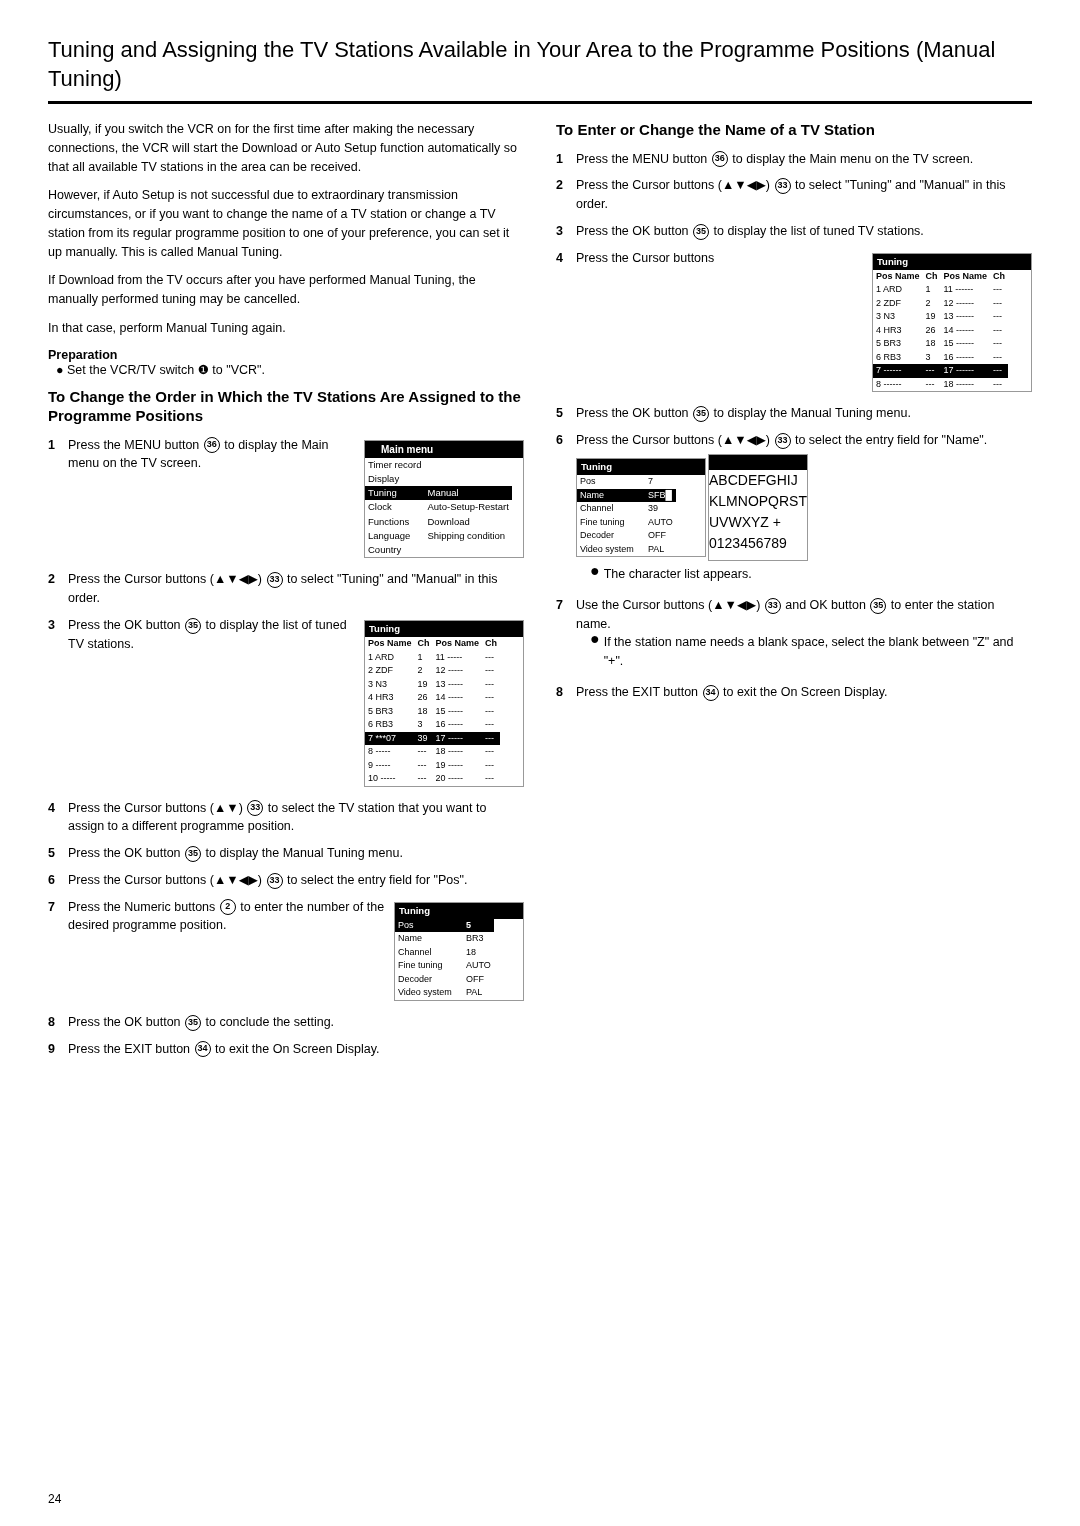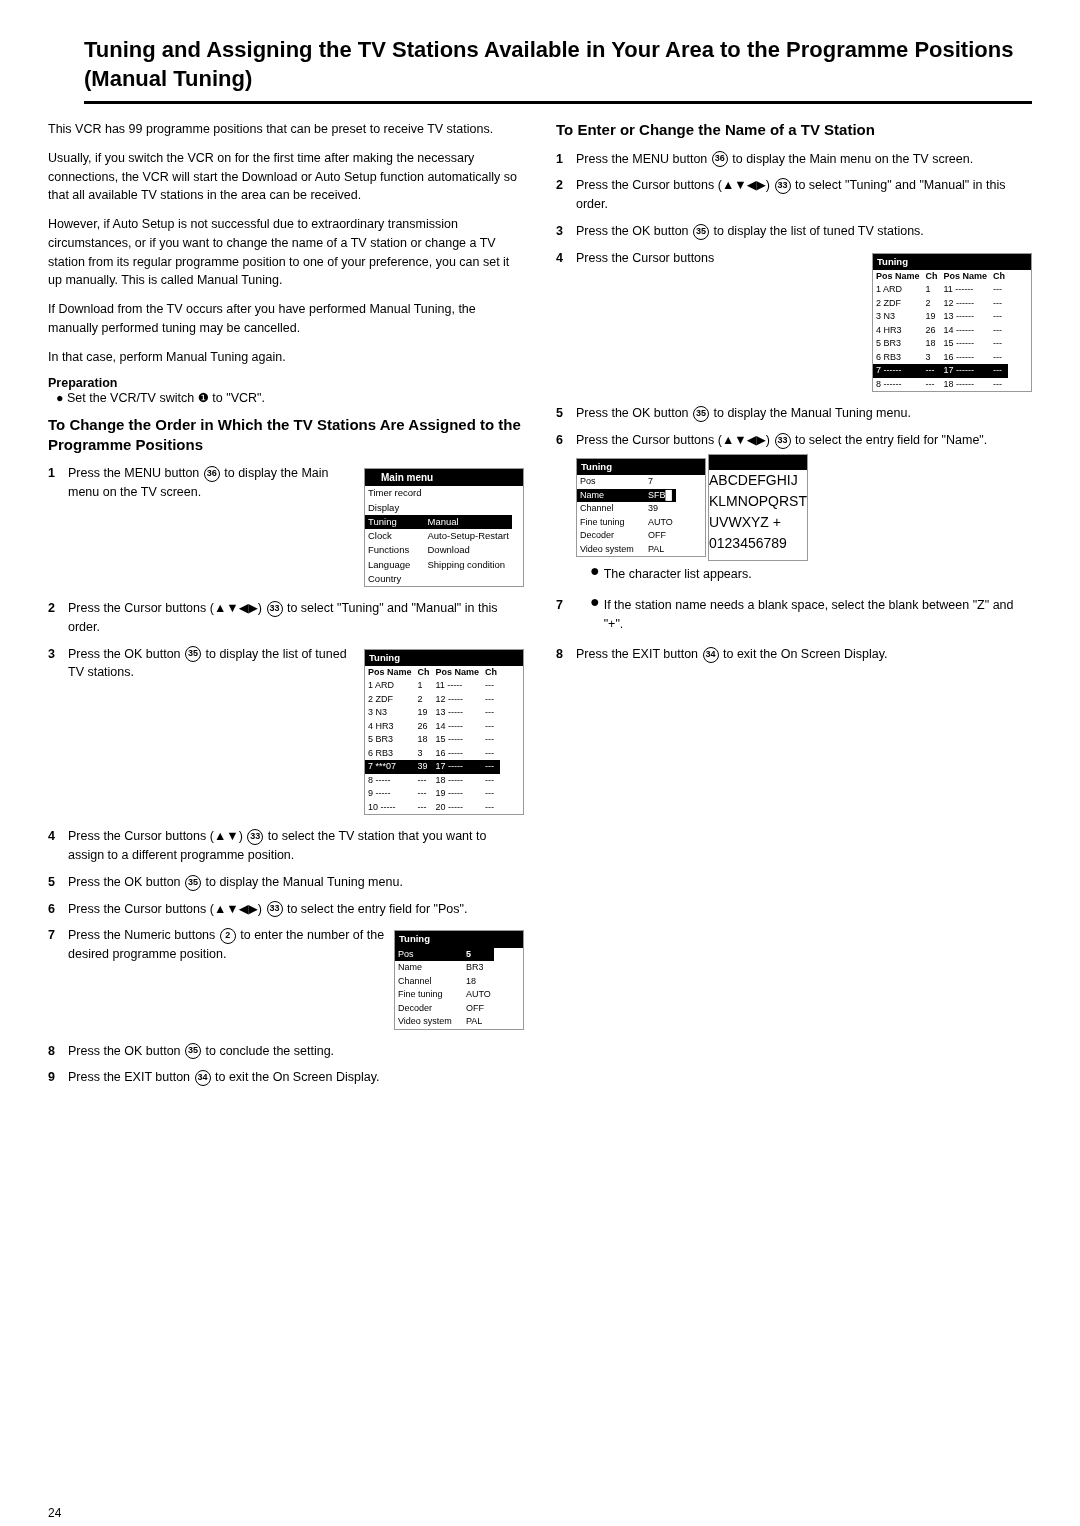--- a/index.html
+++ b/index.html
@@ -7,26 +7,25 @@
       background: #fff;
       font-family: Arial, Helvetica, sans-serif;
       font-size: 13px;
       color: #000;
       width: 1080px;
       min-height: 1526px;
       padding: 36px 48px 36px 48px;
     }
     h1.main-title {
       font-size: 22px;
-      font-weight: bold;
+      font-weight: normal;
       border-bottom: 3px solid #000;
       padding-bottom: 8px;
       margin-bottom: 16px;
       line-height: 1.3;
-      margin-left: 36px;
     }
     .two-col {
       display: flex;
       gap: 32px;
     }
     .col-left {
       flex: 1;
       max-width: 490px;
     }
     .col-right {
@@ -215,35 +214,34 @@
       margin-left: 14px;
       margin-bottom: 4px;
     }
     .bullet-dot {
       font-size: 16px;
       line-height: 1;
       margin-top: -2px;
     }
     .page-number {
       position: absolute;
-      bottom: 6px;
+      bottom: 20px;
       left: 48px;
       font-size: 12px;
     }
   </style>
 </head>
 <body>
 
 <h1 class="main-title">Tuning and Assigning the TV Stations Available in Your Area to the Programme Positions (Manual Tuning)</h1>
 
 <div class="two-col">
 
   <div class="col-left">
 
-    <p class="intro-text">This VCR has 99 programme positions that can be preset to receive TV stations.</p>
     <p class="intro-text">Usually, if you switch the VCR on for the first time after making the necessary connections, the VCR will start the Download or Auto Setup function automatically so that all available TV stations in the area can be received.</p>
     <p class="intro-text">However, if Auto Setup is not successful due to extraordinary transmission circumstances, or if you want to change the name of a TV station or change a TV station from its regular programme position to one of your preference, you can set it up manually. This is called Manual Tuning.</p>
     <p class="intro-text">If Download from the TV occurs after you have performed Manual Tuning, the manually performed tuning may be cancelled.</p>
     <p class="intro-text">In that case, perform Manual Tuning again.</p>
 
     <div class="preparation-block">
       <p class="preparation-title">Preparation</p>
       <p class="preparation-text">● <span>Set the VCR/TV switch ❶ to "VCR".</span></p>
     </div>
 
@@ -633,20 +631,21 @@
             <div class="bullet-item">
               <span class="bullet-dot">●</span>
               <span>The character list appears.</span>
             </div>
           </div>
         </li>
 
         <li>
           <span class="step-num">7</span>
           <div class="step-content">
+            <p>Use the Cursor buttons (▲▼◀▶) <span class="circle-btn">33</span> and OK button <span class="circle-btn">35</span> to enter the station name.</p>
             <div class="bullet-item">
               <span class="bullet-dot">●</span>
               <span>If the station name needs a blank space, select the blank between "Z" and "+".</span>
             </div>
           </div>
         </li>
 
         <li>
           <span class="step-num">8</span>
           <div class="step-content">

